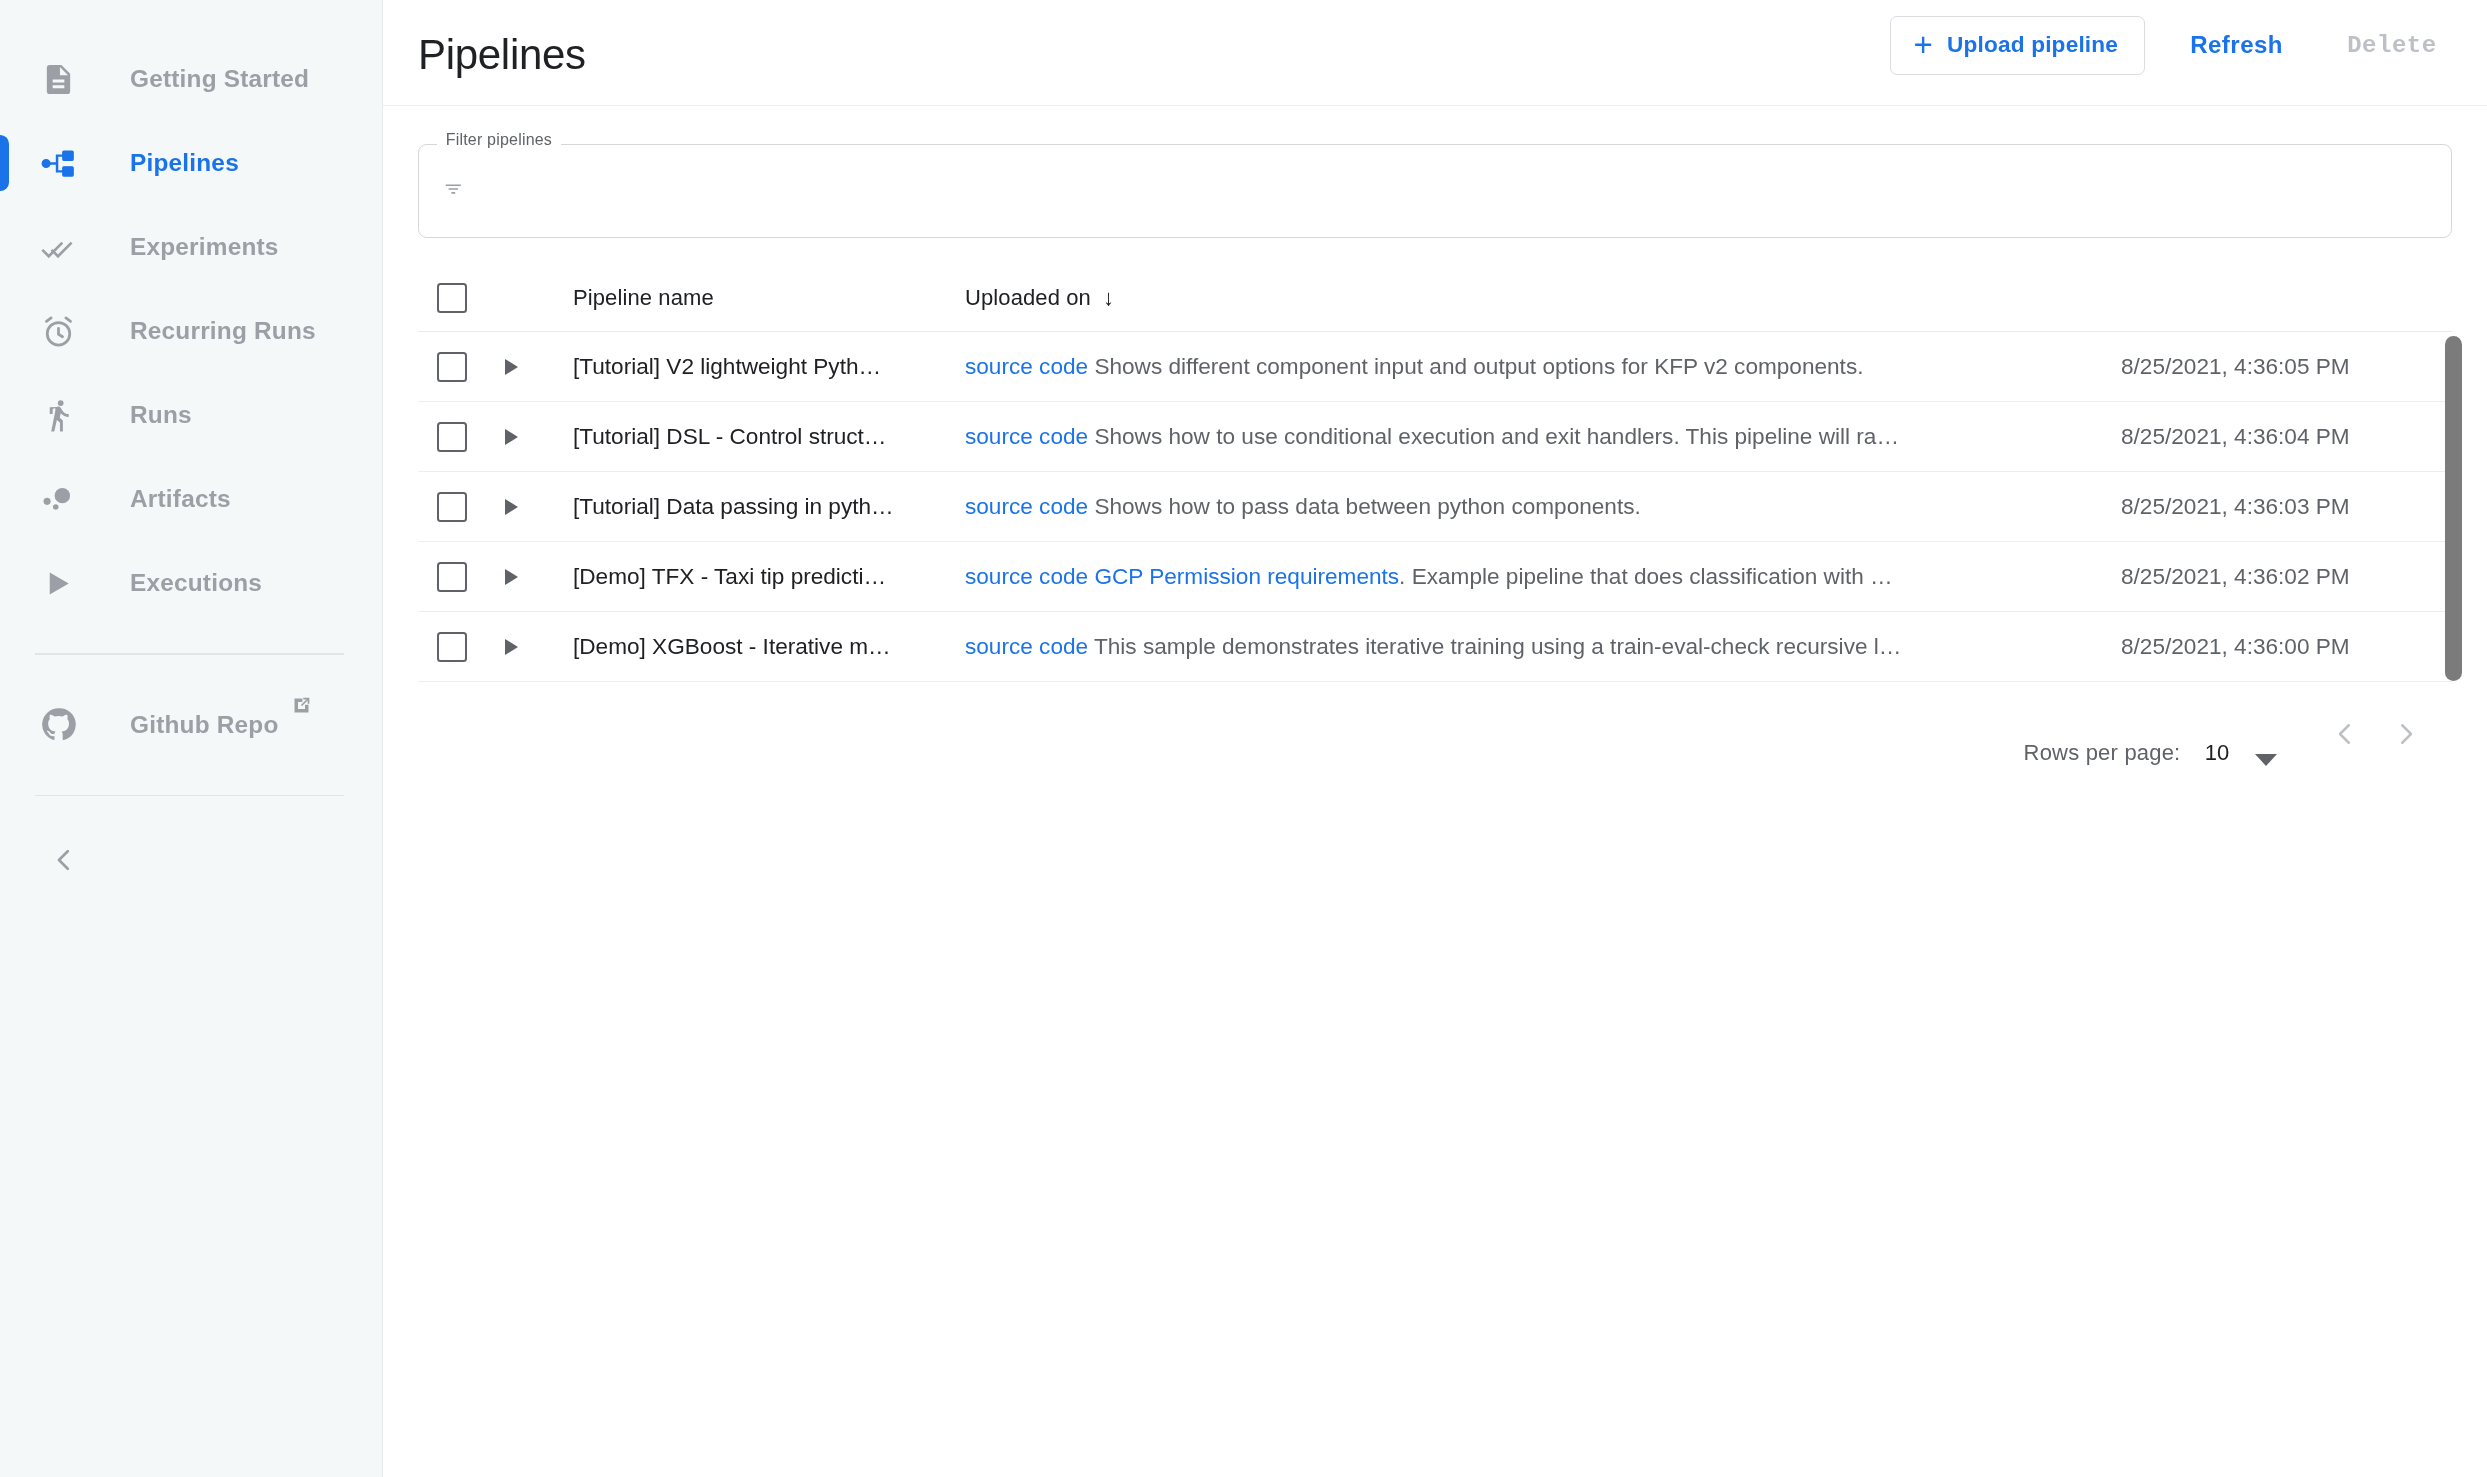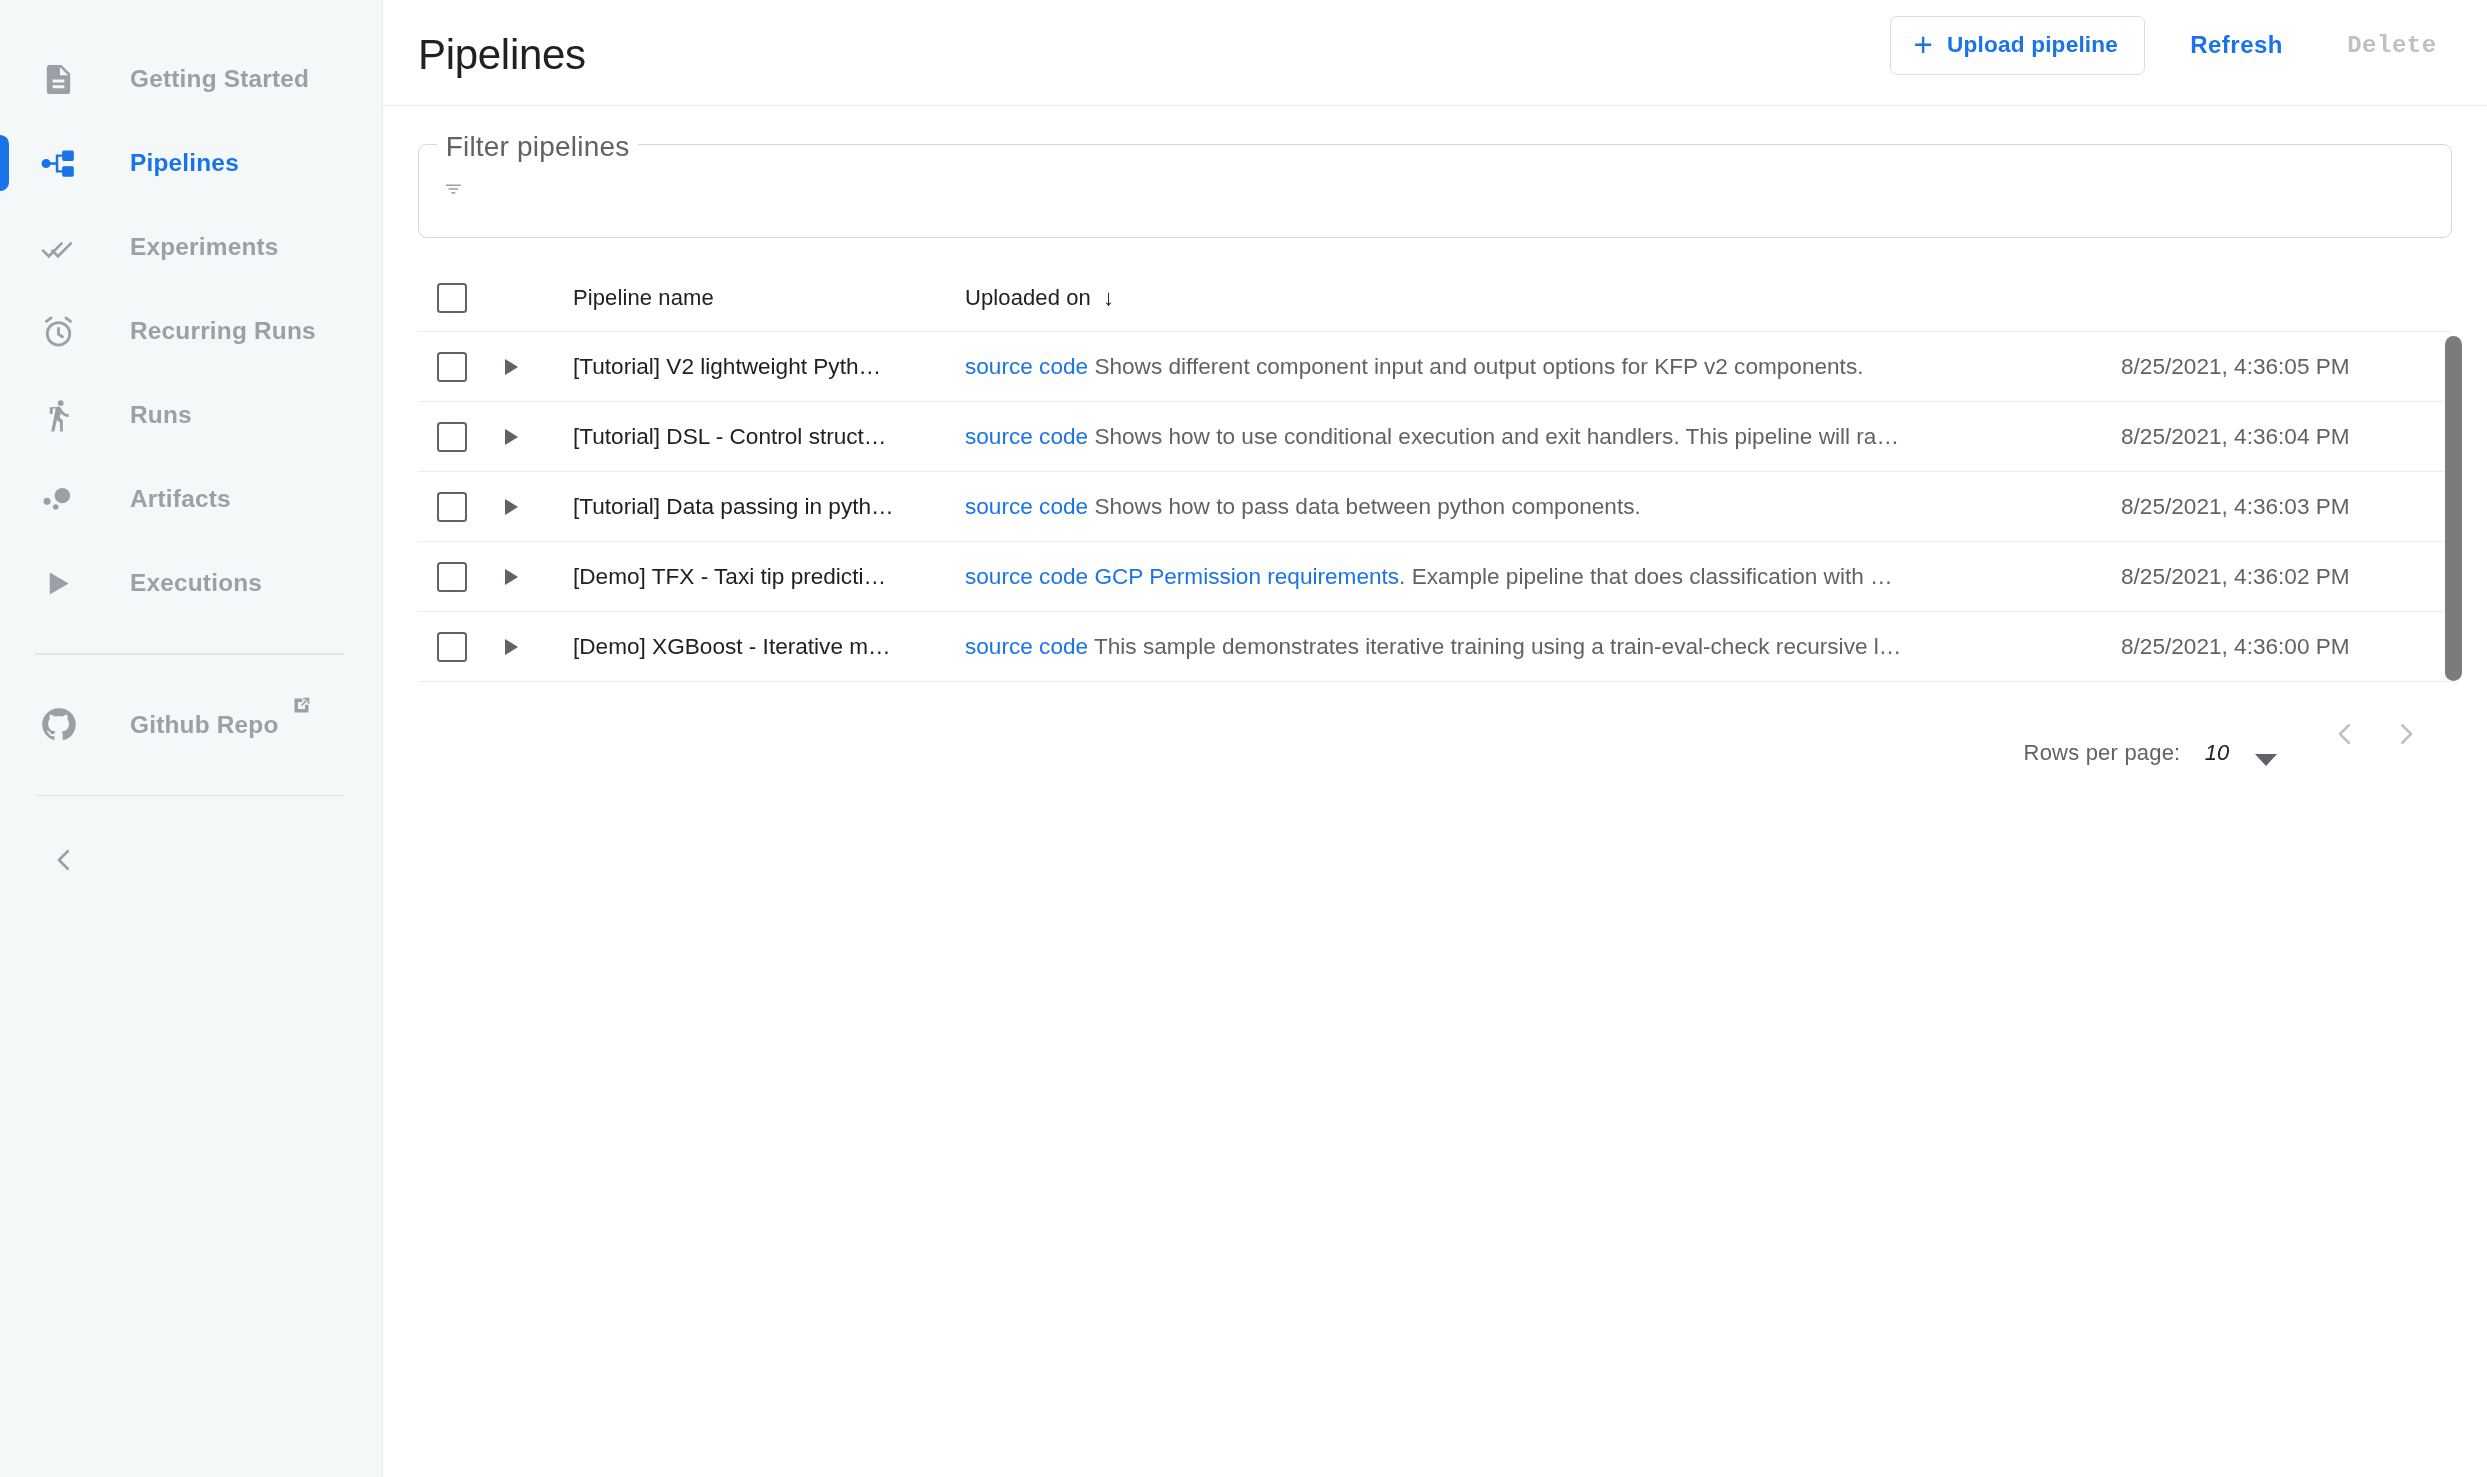--- a/index.html
+++ b/index.html
@@ -148,21 +148,21 @@
     display: flex;
     align-items: center;
     padding-left: 22.6px;
   }
   .filter-legend {
     position: absolute;
     top: -13px;
     left: 19px;
     background: #ffffff;
     padding: 0 8.7px;
-    font-size: 28px;
+    font-size: 16px;
     color: #5f6368;
     letter-spacing: 0.2px;
   }
   .filter-input {
     border: none;
     outline: none;
     font-size: 23.5px;
     color: #202124;
     font-family: "Liberation Sans", sans-serif;
     width: 90%;
@@ -251,21 +251,20 @@
   }
   .pager-label {
     font-size: 22px;
     color: #5f6368;
     letter-spacing: 0.2px;
   }
   .pager-value {
     font-size: 22px;
     color: #202124;
     margin-left: 24.4px;
-    font-style: italic;
   }
   .caret-down {
     width: 0; height: 0;
     border-left: 11.3px solid transparent;
     border-right: 11.3px solid transparent;
     border-top: 12.2px solid #5f6368;
     margin-left: 26px;
     cursor: pointer;
   }
   .chev {

